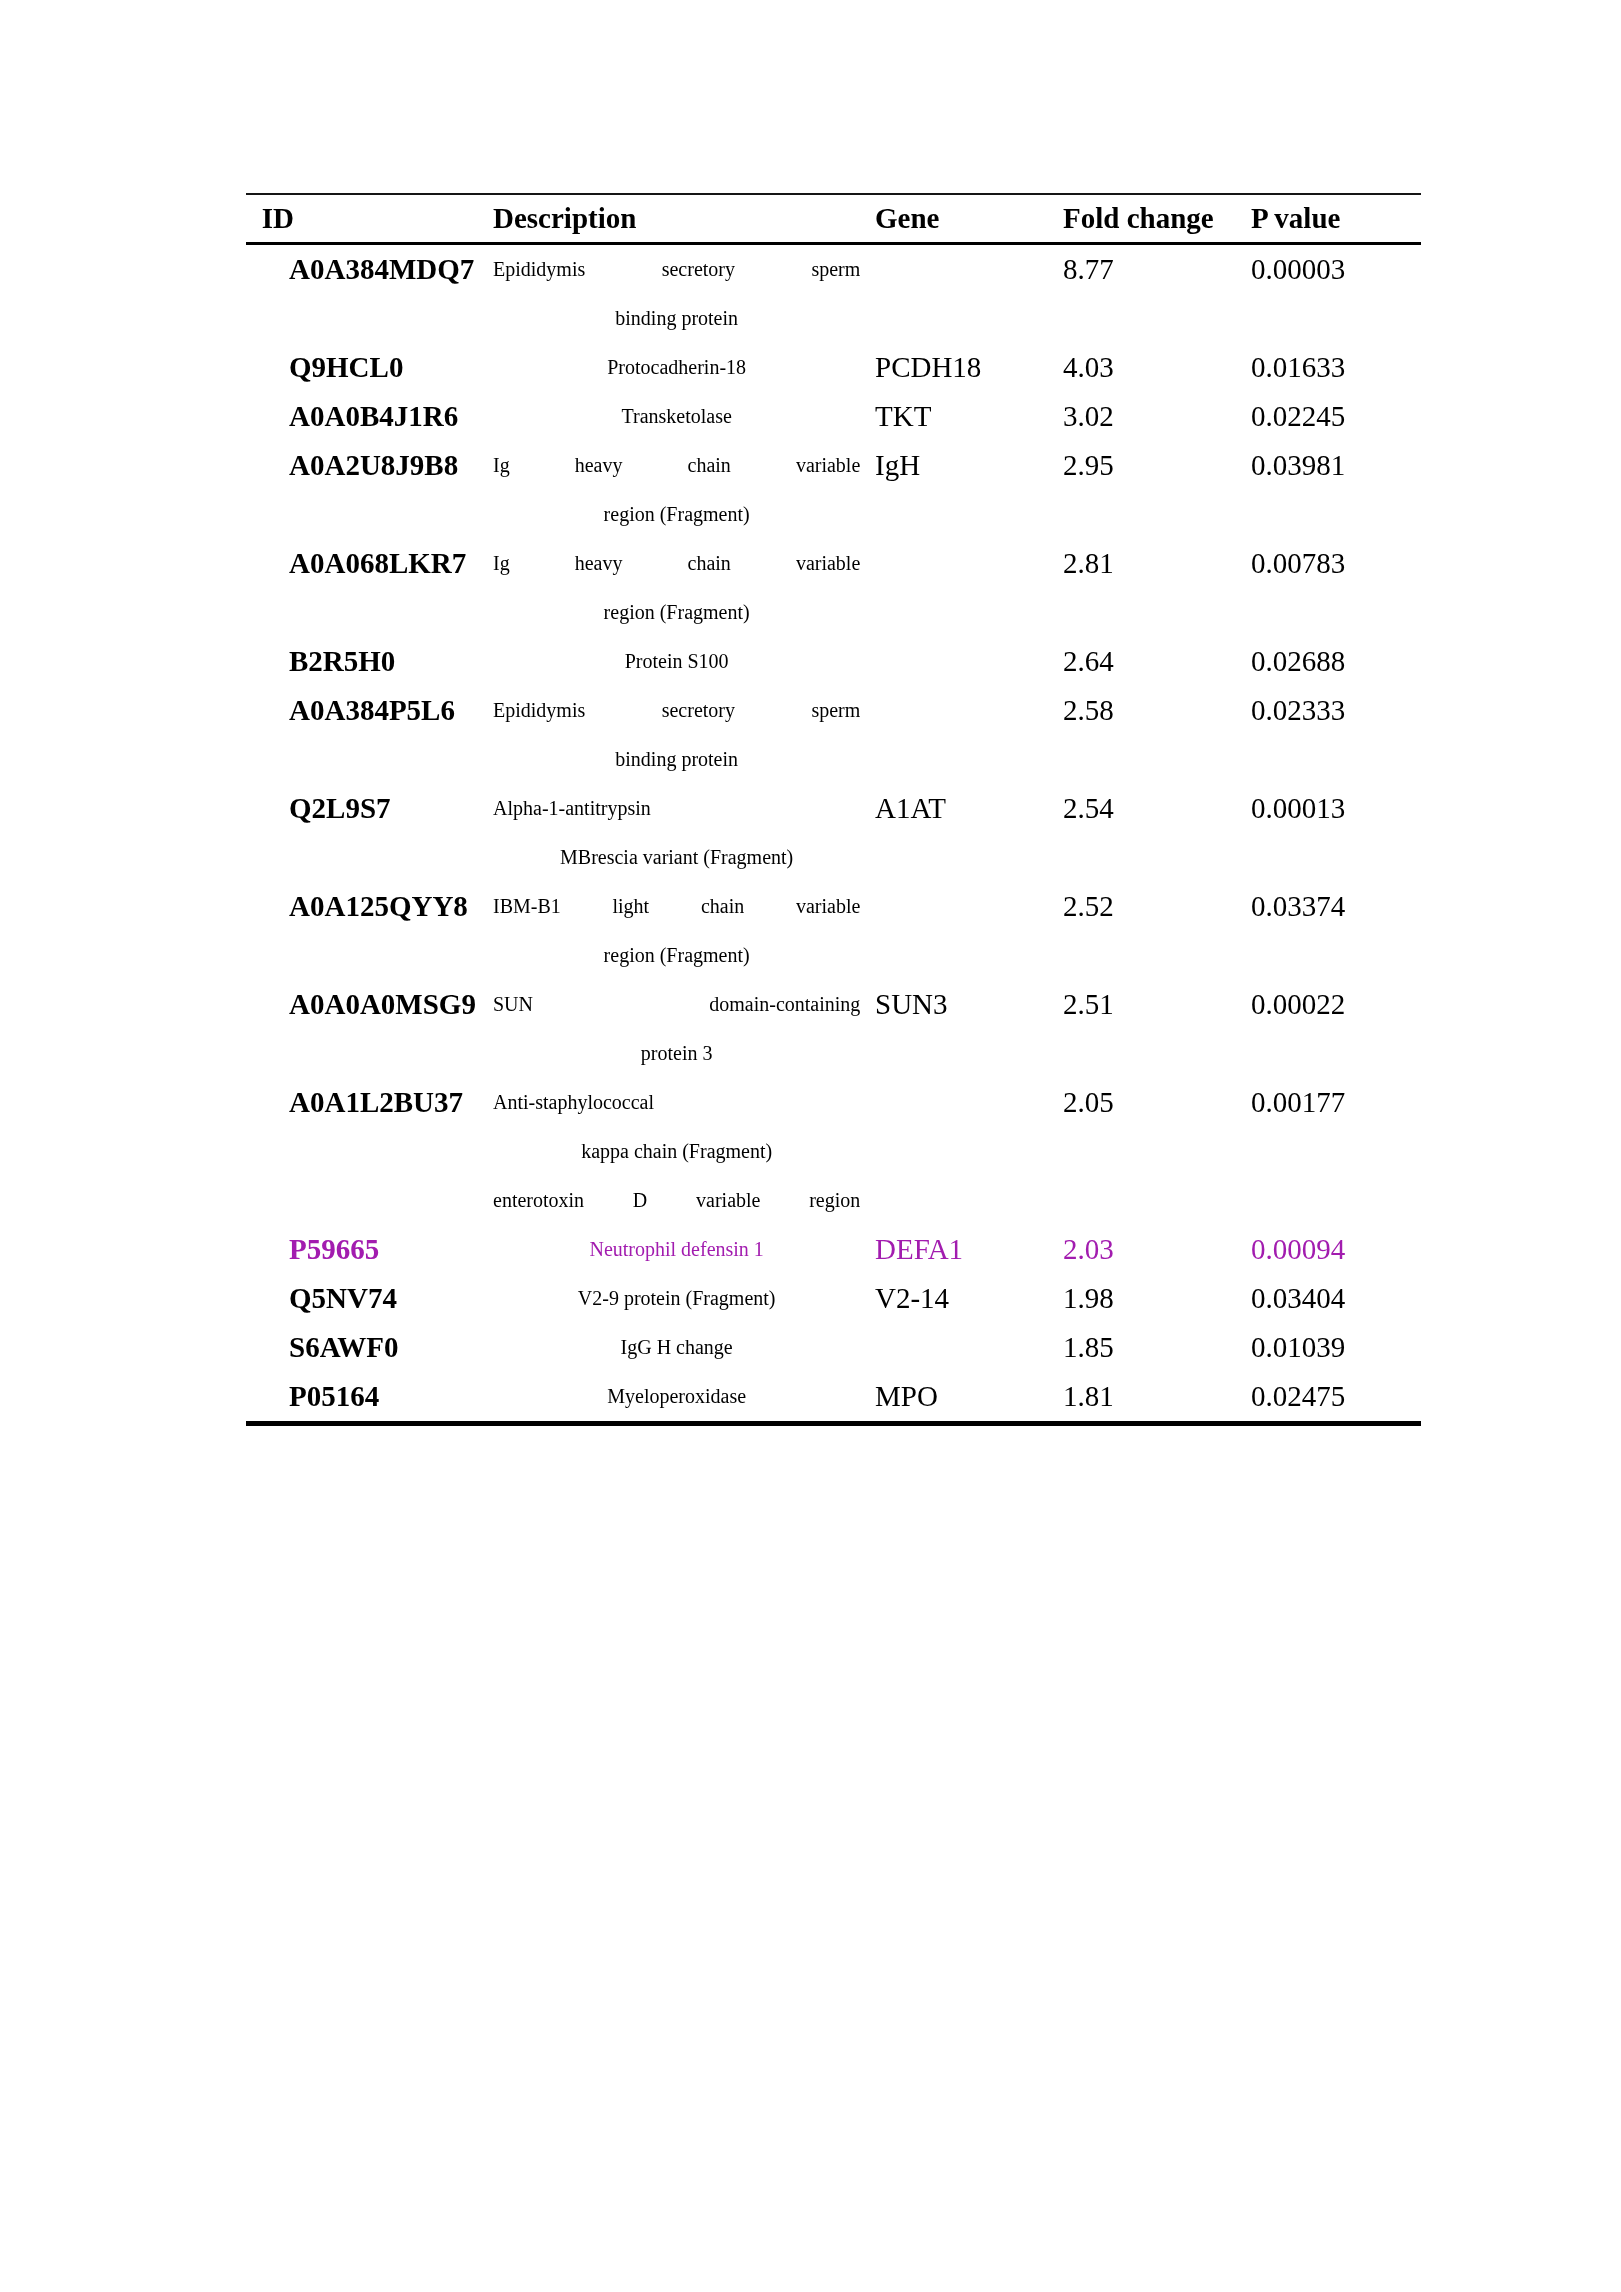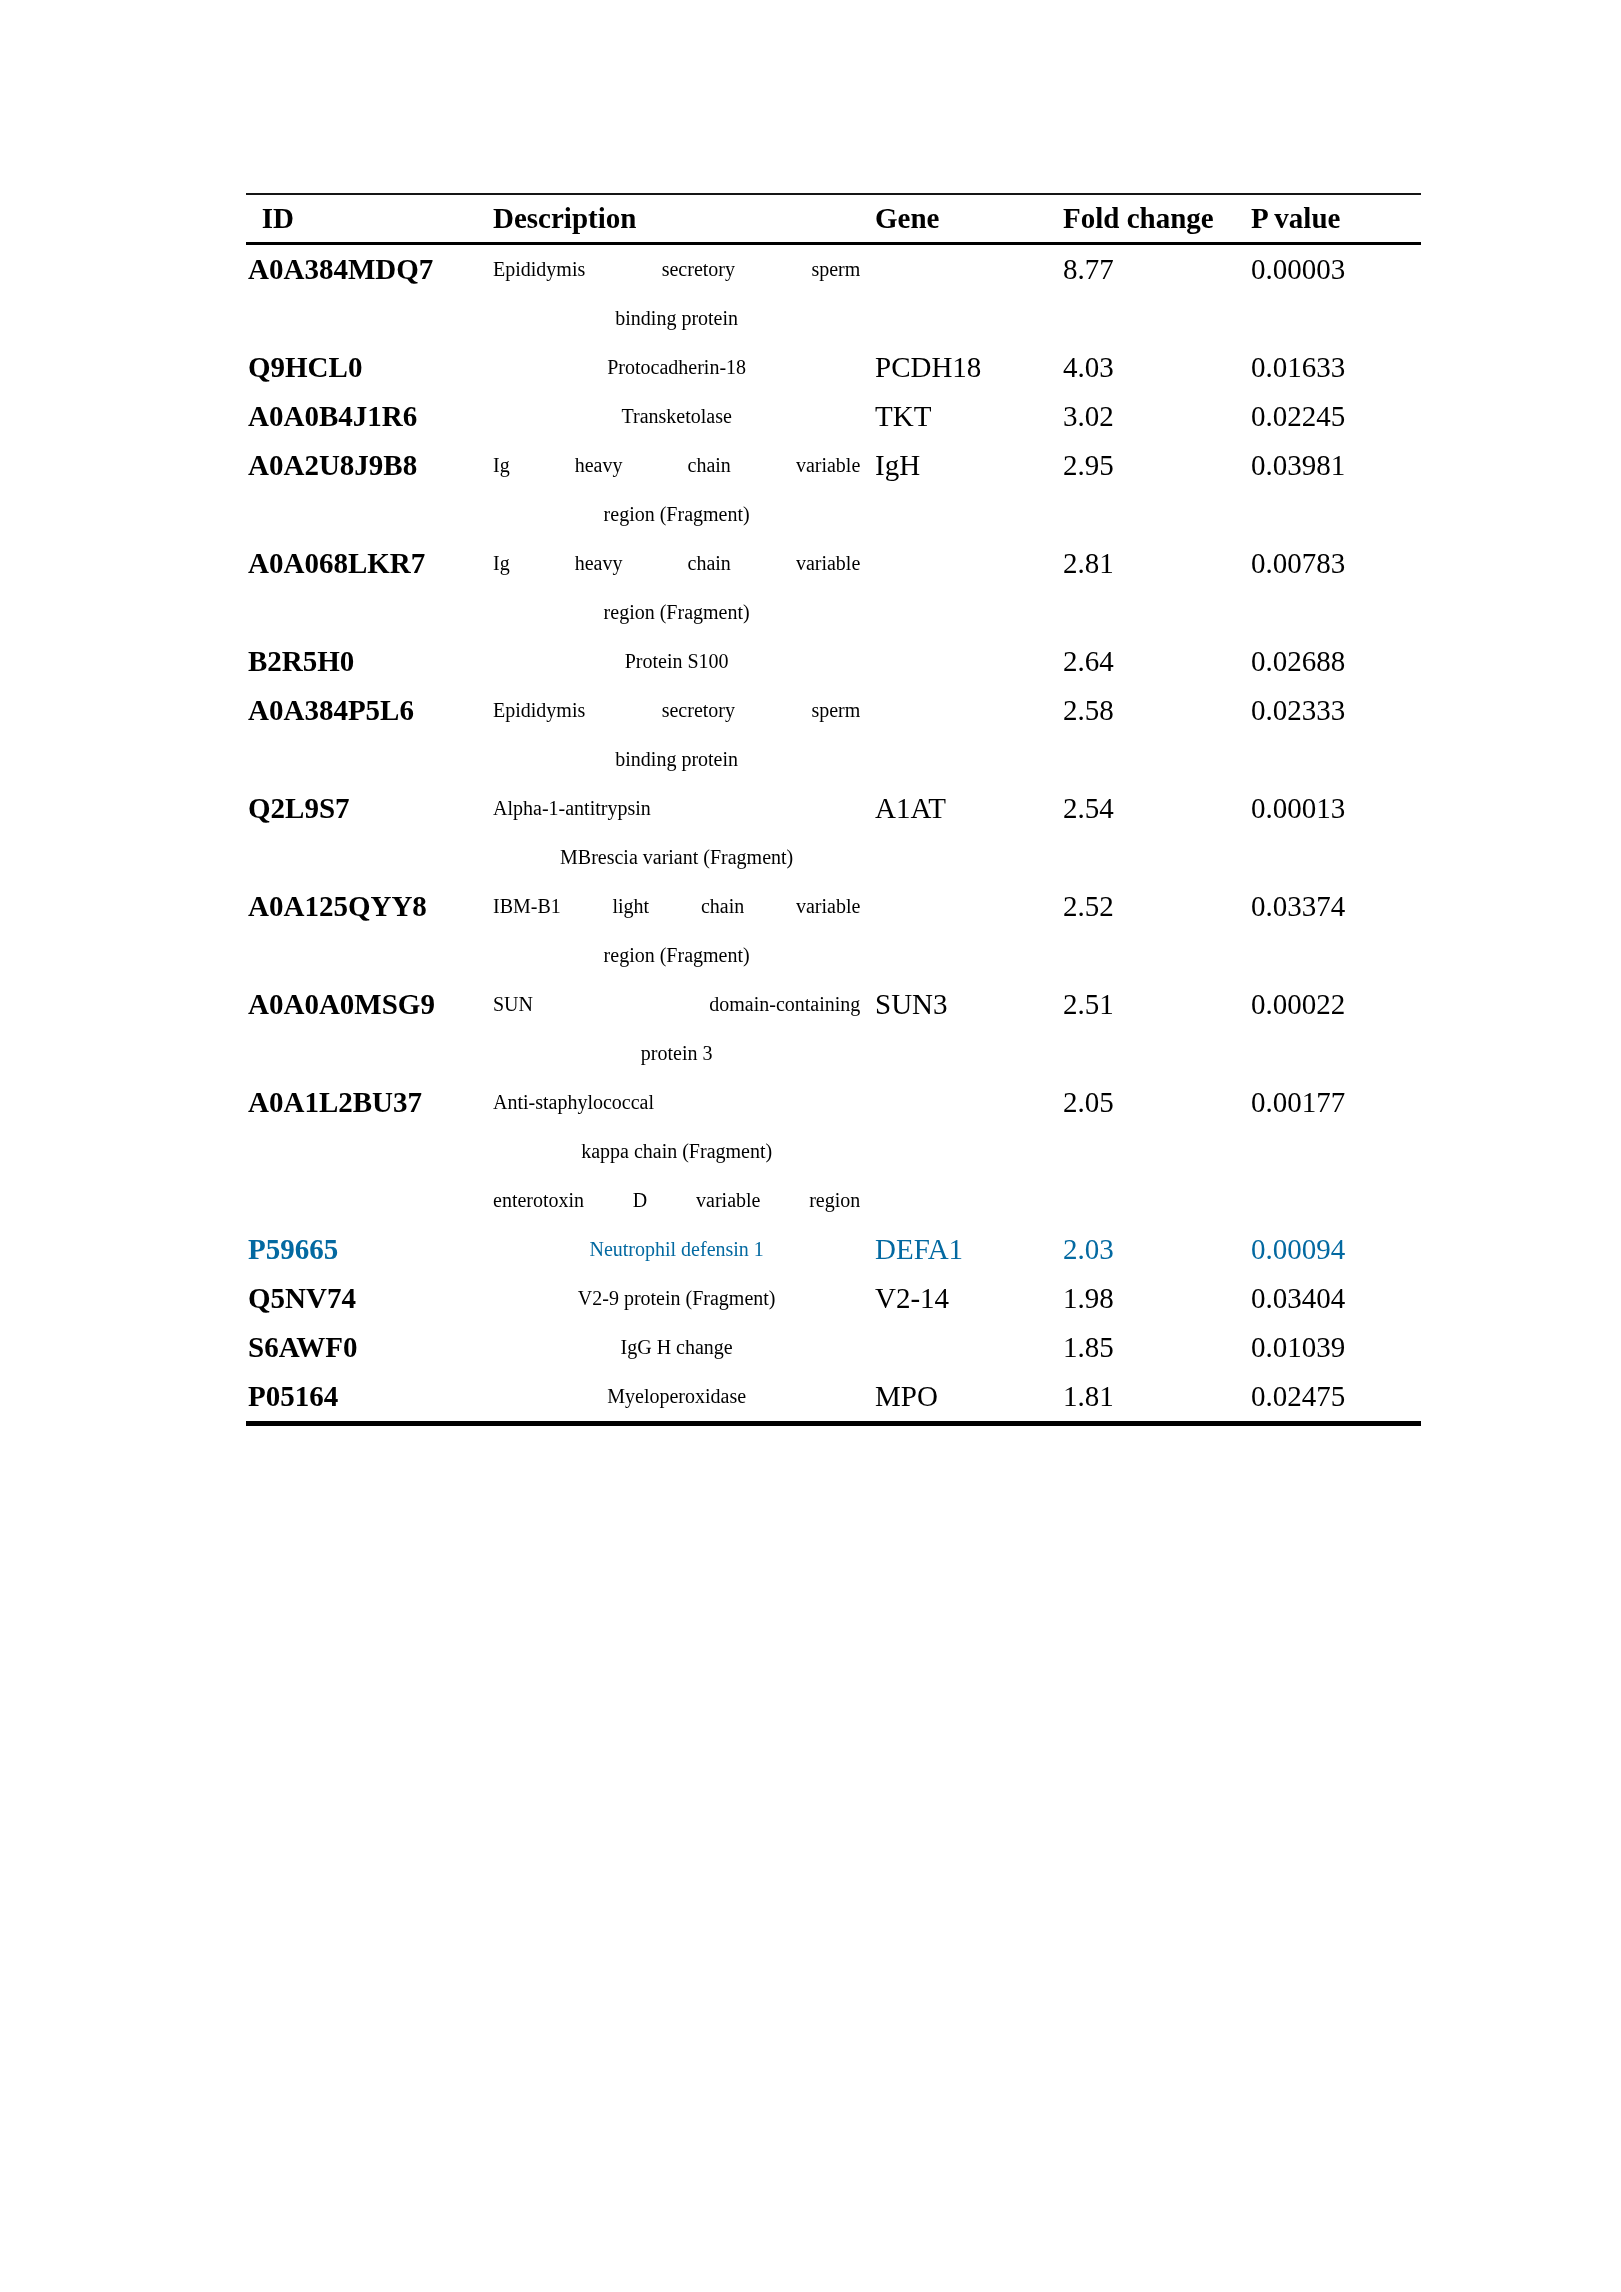--- a/index.html
+++ b/index.html
@@ -42,20 +42,21 @@
     grid-template-columns: 247px 382px 188px 188px 170px;
     font-size: 29px;
     line-height: 49px;
     align-items: start;
   }
   .cell { overflow: visible; }
   .cell-id {
     font-weight: bold;
     padding-left: 2px;
     white-space: nowrap;
+    margin-left: 41px;
   }
   .cell-desc {
     padding-right: 14.7px;
     font-size: 20px;
   }
   .dline { text-align: center; }
   .jline {
     text-align: justify;
     text-align-last: justify;
   }
@@ -175,21 +176,21 @@
           <div class="cell cell-id">A0A1L2BU37</div>
           <div class="cell cell-desc">
             <div class="dline jline">Anti-staphylococcal</div>
             <div class="dline">kappa chain (Fragment)</div>
             <div class="dline jline">enterotoxin D variable region</div>
           </div>
           <div class="cell cell-gene"></div>
           <div class="cell cell-fold">2.05</div>
           <div class="cell cell-p">0.00177</div>
         </div>
-        <div class="trow" style="color: #0369a1; font-family: Liberation Serif, serif;">
+        <div class="trow" style="color: #a21caf; font-family: Liberation Serif, serif;">
           <div class="cell cell-id">P59665</div>
           <div class="cell cell-desc">
             <div class="dline">Neutrophil defensin 1</div>
           </div>
           <div class="cell cell-gene">DEFA1</div>
           <div class="cell cell-fold">2.03</div>
           <div class="cell cell-p">0.00094</div>
         </div>
         <div class="trow">
           <div class="cell cell-id">Q5NV74</div>

